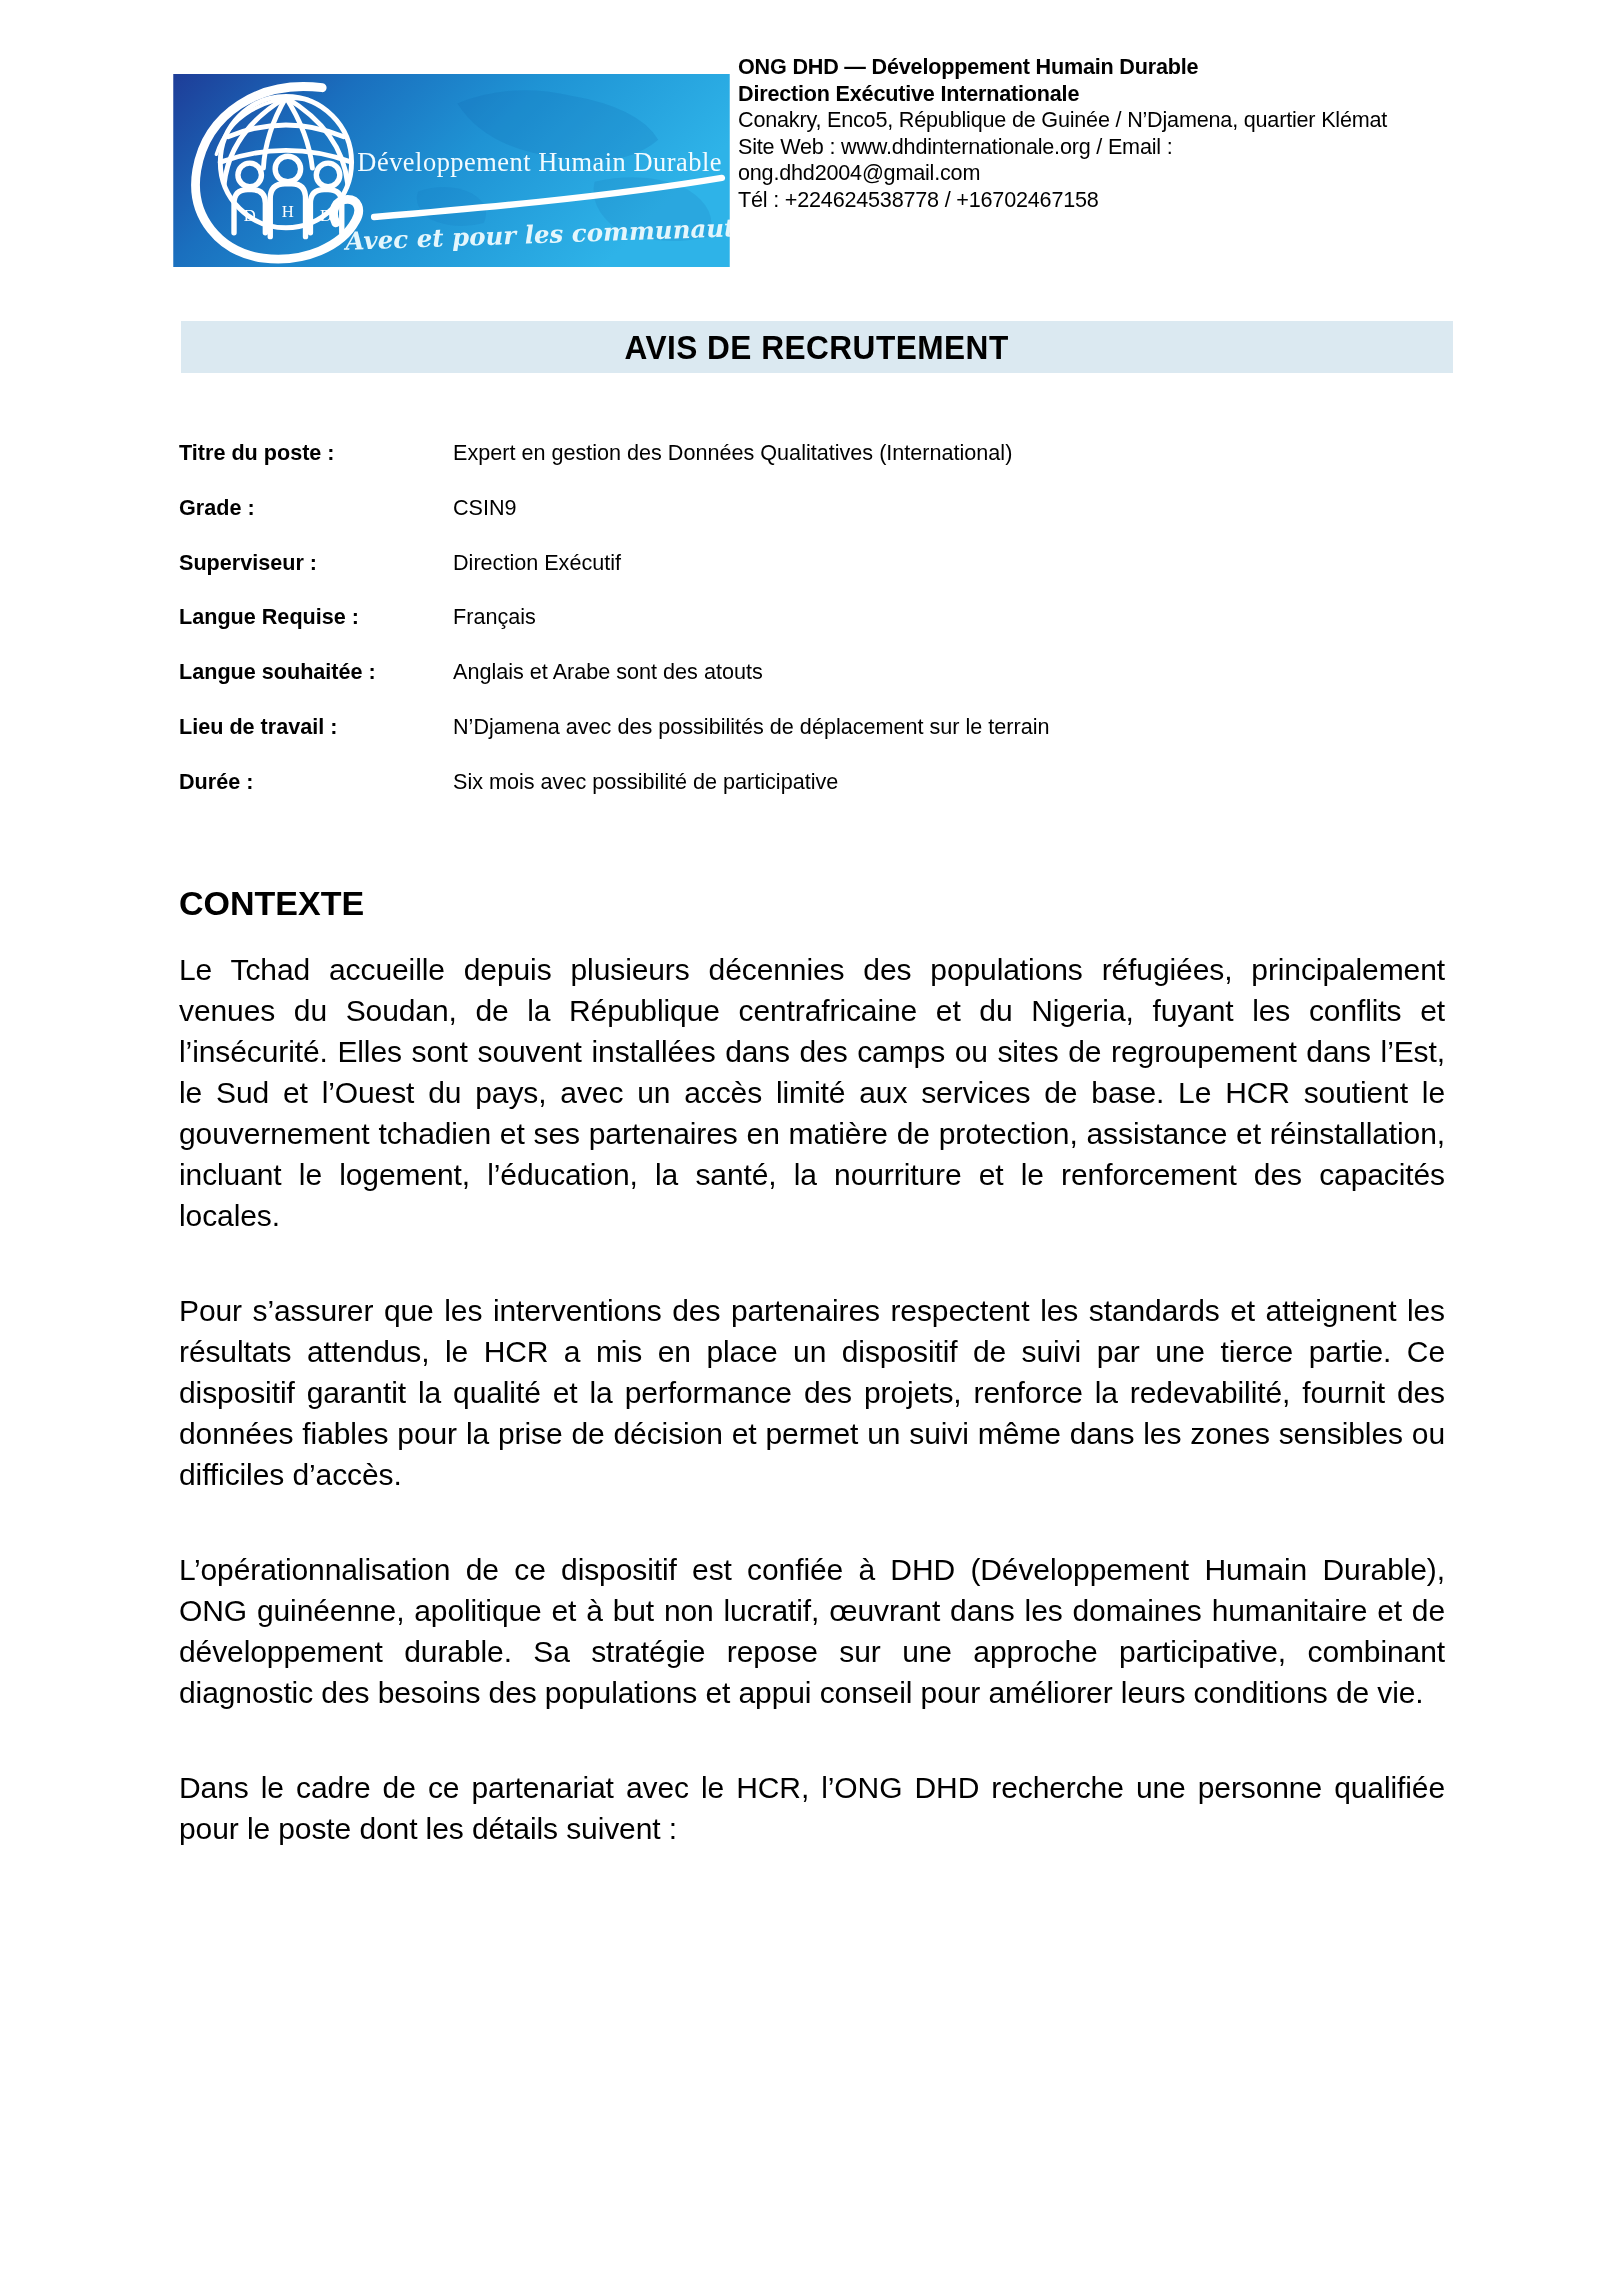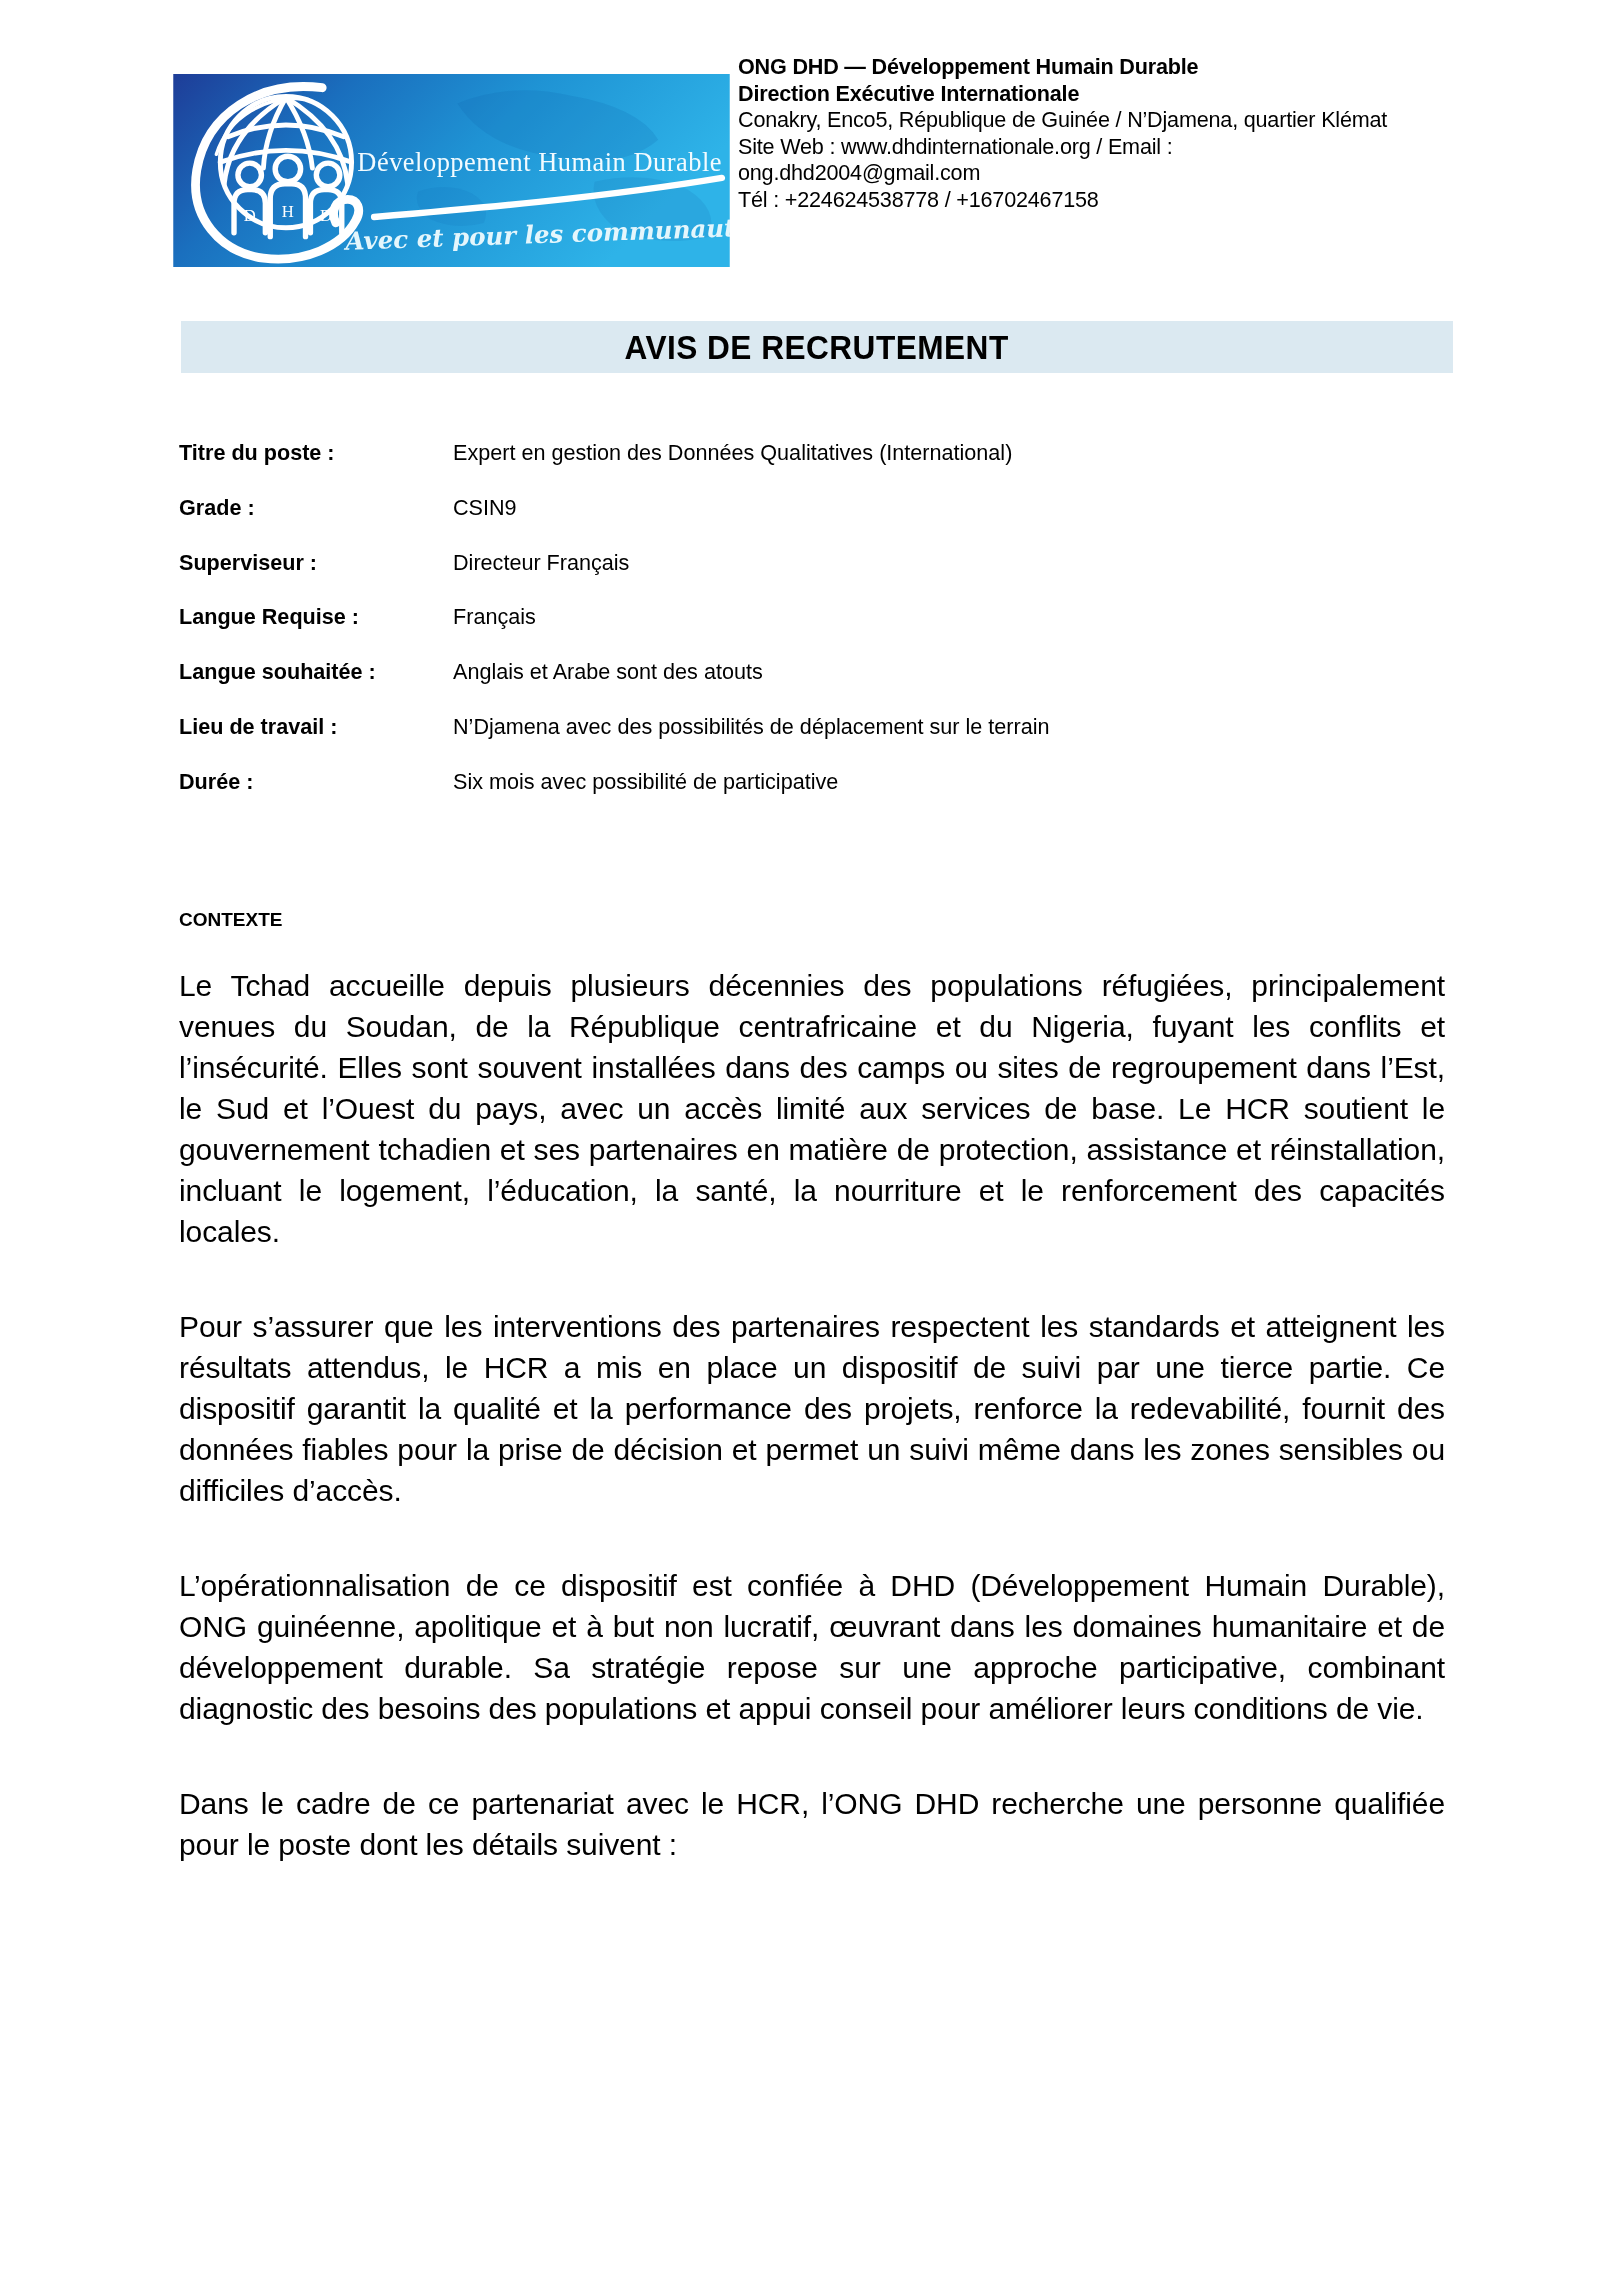--- a/index.html
+++ b/index.html
@@ -28,21 +28,21 @@
     font-weight:bold; font-size:34px; letter-spacing:0.5px;
     display:inline-block; transform:scaleX(0.93); transform-origin:center;
   }
   
   .details { position:absolute; left:179px; top:439px; width:1266px; font-size:21.6px; }
   .drow { display:flex; height:27.4px; line-height:27.4px; margin-bottom:27.4px; }
   .dlabel { width:274px; flex:0 0 274px; font-weight:bold; }
   .dvalue { flex:1; }
   
   .context { position:absolute; left:179px; top:887px; width:1266px; }
-  .context h2 { margin:16px 0 29px 0; font-size:19px; line-height:33px; font-weight:bold; letter-spacing:0px; }
+  .context h2 { margin:0 0 29px 0; font-size:34px; line-height:33px; font-weight:bold; letter-spacing:0px; }
   .context p {
     margin:0 0 54px 0; font-size:30px; line-height:41px;
     text-align:justify; letter-spacing:-0.1px;
   }
   .context p:last-child { margin-bottom:0; }
   
   .logo-org {
     font-family:"Liberation Serif","DejaVu Serif",serif;
     font-size:27px; fill:#f2fbff; letter-spacing:0.5px;
   }
@@ -129,21 +129,21 @@
     <div class="drow">
       <span class="dlabel">Titre du poste :</span>
       <span class="dvalue">Expert en gestion des Données Qualitatives (International)</span>
     </div>
     <div class="drow">
       <span class="dlabel">Grade :</span>
       <span class="dvalue">CSIN9</span>
     </div>
     <div class="drow">
       <span class="dlabel">Superviseur :</span>
-      <span class="dvalue">Directeur Français</span>
+      <span class="dvalue">Direction Exécutif</span>
     </div>
     <div class="drow">
       <span class="dlabel">Langue Requise :</span>
       <span class="dvalue">Français</span>
     </div>
     <div class="drow">
       <span class="dlabel">Langue souhaitée :</span>
       <span class="dvalue">Anglais et Arabe sont des atouts</span>
     </div>
     <div class="drow">

